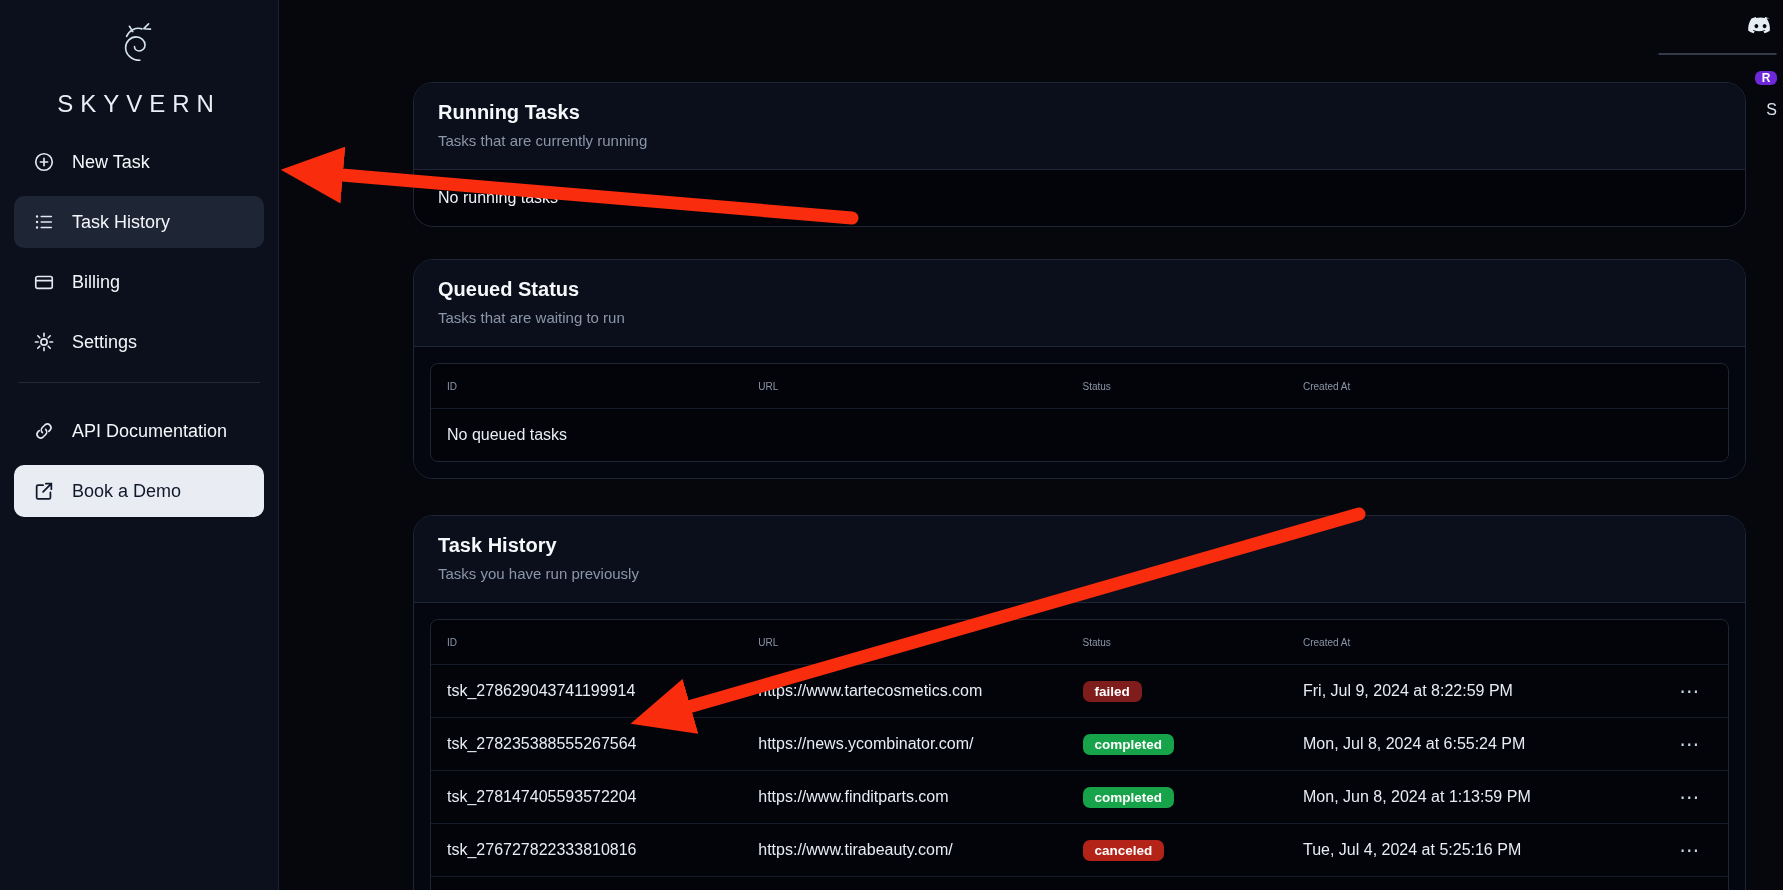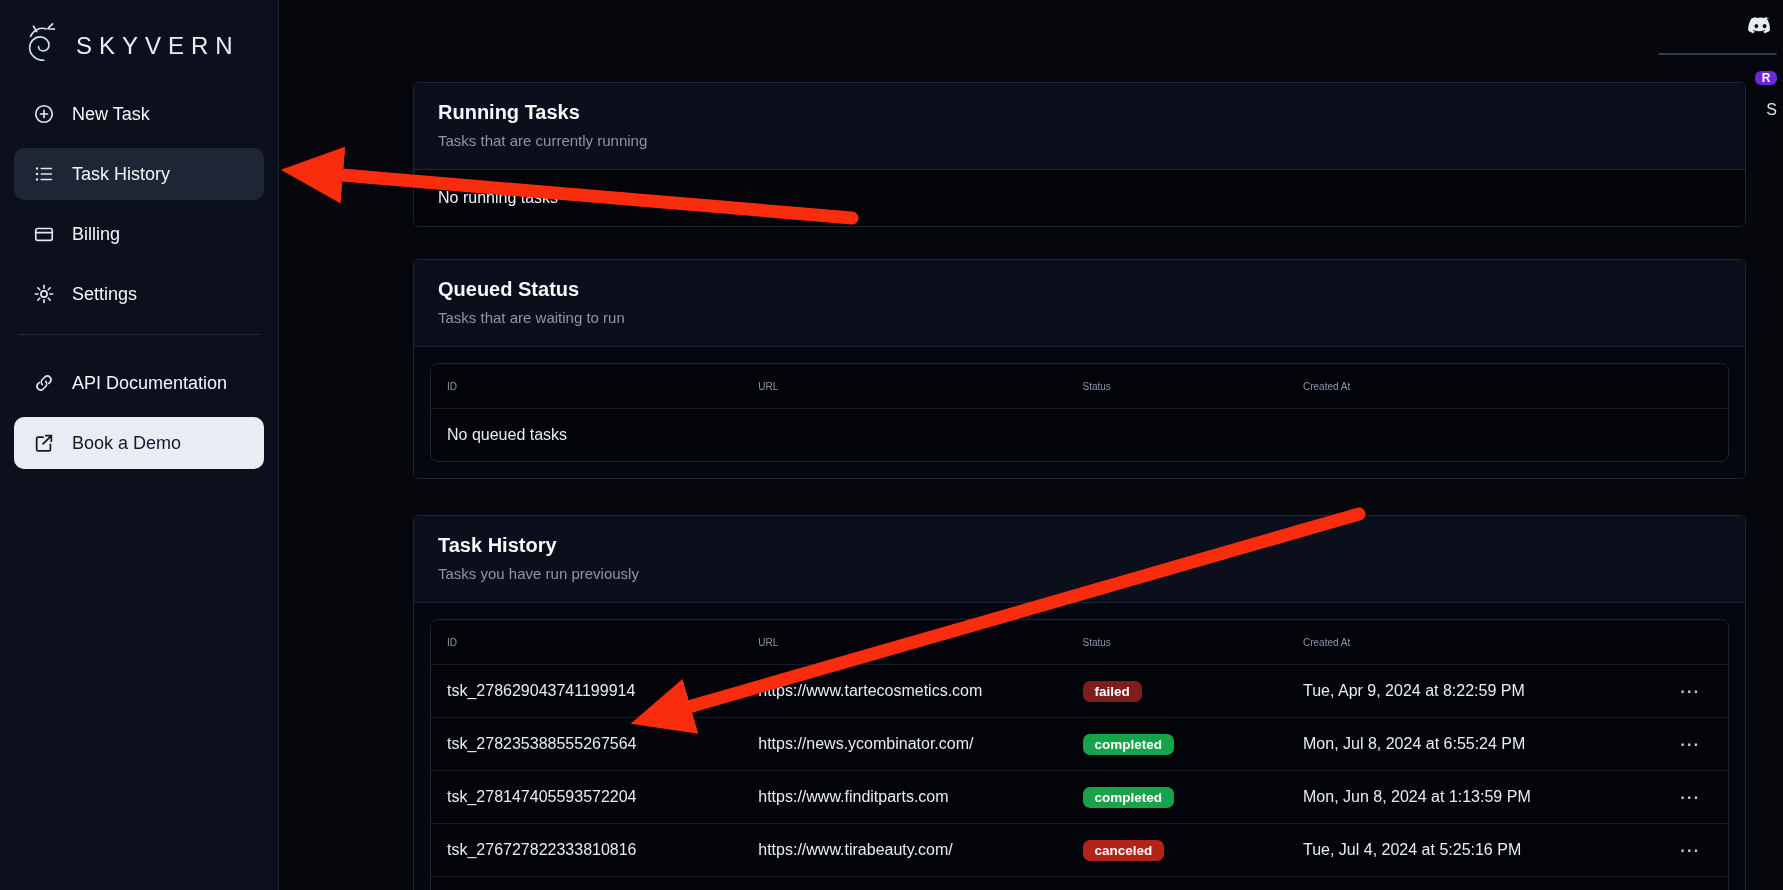--- a/index.html
+++ b/index.html
@@ -9,21 +9,21 @@
     background:#05070d; color:#eef2f7;
     overflow:hidden; position:relative;
   }
   .page { position:relative; width:1783px; height:890px; overflow:hidden; }
 
   
   .sidebar {
     position:absolute; left:0; top:0; width:279px; height:890px;
     background:#0b101c; border-right:1px solid #1c2230; padding:14px;
   }
-  .logo { display:flex; align-items:center; gap:10px; margin:8px 6px 18px 6px; }
+  .logo { display:flex; align-items:center; gap:20px; margin:8px 6px 18px 6px;flex-direction:column; }
   .logo-text { font-size:24px; letter-spacing:7px; font-weight:300; color:#e9eff5; }
   .nav-item {
     display:flex; align-items:center; gap:16px; height:52px; padding:0 18px;
     border-radius:10px; font-size:18px; color:#f4f7fa; cursor:pointer; margin-bottom:8px;
   }
   .nav-item.active { background:#1e2534; }
   .nav-item .icn { display:flex; width:24px; justify-content:center; }
   .divider { border-top:1px solid #222a3a; margin:14px 4px 22px 4px; }
   .demo-btn {
     background:#e9edf3; color:#0e1424; font-weight:500;
@@ -34,21 +34,21 @@
   .topbar { position:absolute; top:16px; right:6px; display:flex; align-items:flex-end; gap:16px; height:36px; z-index:5;flex-direction:column; }
   .icon-btn { display:flex; align-items:center; justify-content:center; width:34px; height:30px; cursor:pointer; }
   .gh-widget { display:flex; align-items:stretch; height:30px; border:1px solid #323a4a; border-radius:6px; overflow:hidden; font-size:13px; cursor:pointer; }
   .gh-left { display:flex; align-items:center; gap:6px; padding:0 10px; background:#1b2130; color:#e8edf4; font-weight:700; }
   .gh-right { display:flex; align-items:center; padding:0 8px; background:#0c111d; border-left:1px solid #323a4a; color:#bef264; font-weight:700; }
   .avatar { width:22px; height:22px; border-radius:6px; background:#6d28d9; color:#fff; font-size:12px; font-weight:700; display:flex; align-items:center; justify-content:center; cursor:pointer; }
   .partial-user { font-size:16px; color:#dbe3ec; }
 
   
   .main { position:absolute; left:413px; top:0; width:1333px; }
-  .card { border:1px solid #1e2534; border-radius:6px; background:#02040a; overflow:hidden; }
+  .card { border:1px solid #1e2534; border-radius:20px; background:#02040a; overflow:hidden; }
   .card-header { background:#0a0f1b; padding:18px 24px 20px 24px; border-bottom:1px solid #1e2534; }
   .card-title { font-size:20px; font-weight:700; color:#f6f8fb; }
   .card-sub { font-size:15px; color:#8b96a8; margin-top:8px; }
   .card-running { margin-top:82px; }
   .card-queued  { margin-top:32px; }
   .card-history { margin-top:36px; }
   .empty-row { padding:19px 24px; font-size:16px; color:#eef2f7; }
   .card-body { padding:16px; background:#04070f; }
 
   table.tasks { width:100%; border-collapse:separate; border-spacing:0; table-layout:fixed;
@@ -235,21 +235,21 @@
               <th>Status</th>
               <th>Created At</th>
               <th></th>
             </tr>
           </thead>
           <tbody>
             <tr>
               <td>tsk_278629043741199914</td>
               <td>https://www.tartecosmetics.com</td>
               <td><span class="badge badge-failed">failed</span></td>
-              <td>Tue, Apr 9, 2024 at 8:22:59 PM</td>
+              <td>Fri, Jul 9, 2024 at 8:22:59 PM</td>
               <td><button class="menu-btn">⋯</button></td>
             </tr>
             <tr>
               <td>tsk_278235388555267564</td>
               <td>https://news.ycombinator.com/</td>
               <td><span class="badge badge-completed">completed</span></td>
               <td>Mon, Jul 8, 2024 at 6:55:24 PM</td>
               <td><button class="menu-btn">⋯</button></td>
             </tr>
             <tr>

